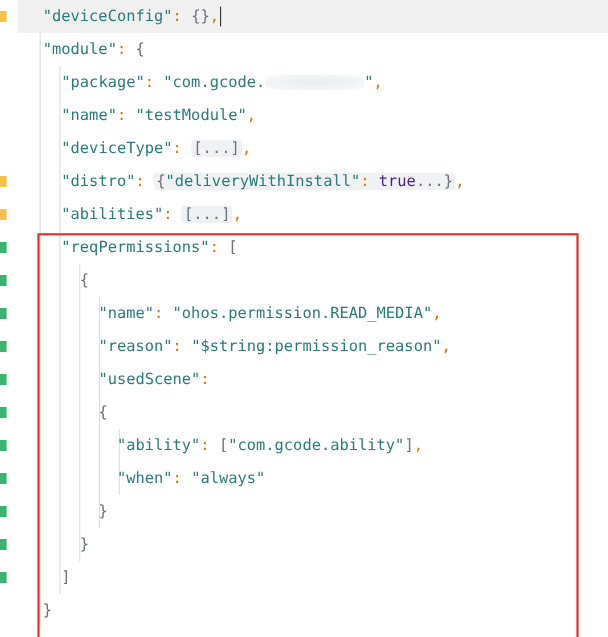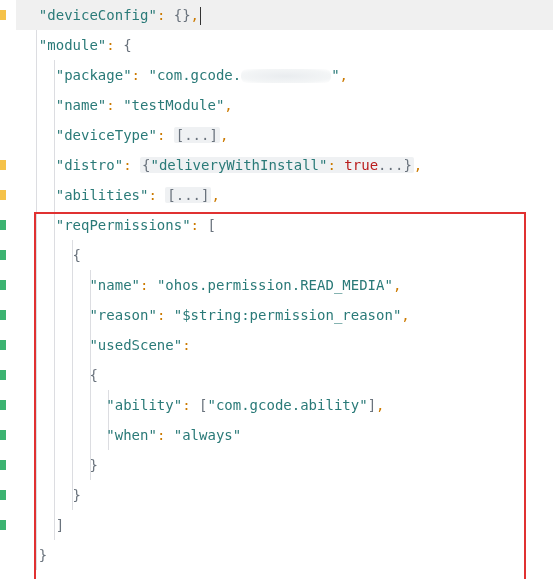--- a/index.html
+++ b/index.html
@@ -51,21 +51,21 @@
     background: #f0f0f0;
   }
   
   .t-key    { color: #2a7a78; }     
   .t-str    { color: #2a7a78; }     
   .t-strpkg { color: #2a7a78; }
   .t-brace  { color: #6a737d; }     
   .t-brack  { color: #6a737d; }
   .t-punct  { color: #cc7a00; }     
   .t-comma  { color: #cc7a00; }
-  .t-true   { color: #b91c1c; }     
+  .t-true   { color: #4c1d95; }     
   .fold-bg  { background: #eff1f3; border-radius: 2px; padding: 0 2px; }
 
   .smudge {
     display: inline-block;
     position: relative;
     top: 3px;
     width: 90px;
     height: 14px;
     background: radial-gradient(ellipse at center, #e9ecef 0%, #f3f5f6 70%, transparent 100%);
     border-radius: 6px;

